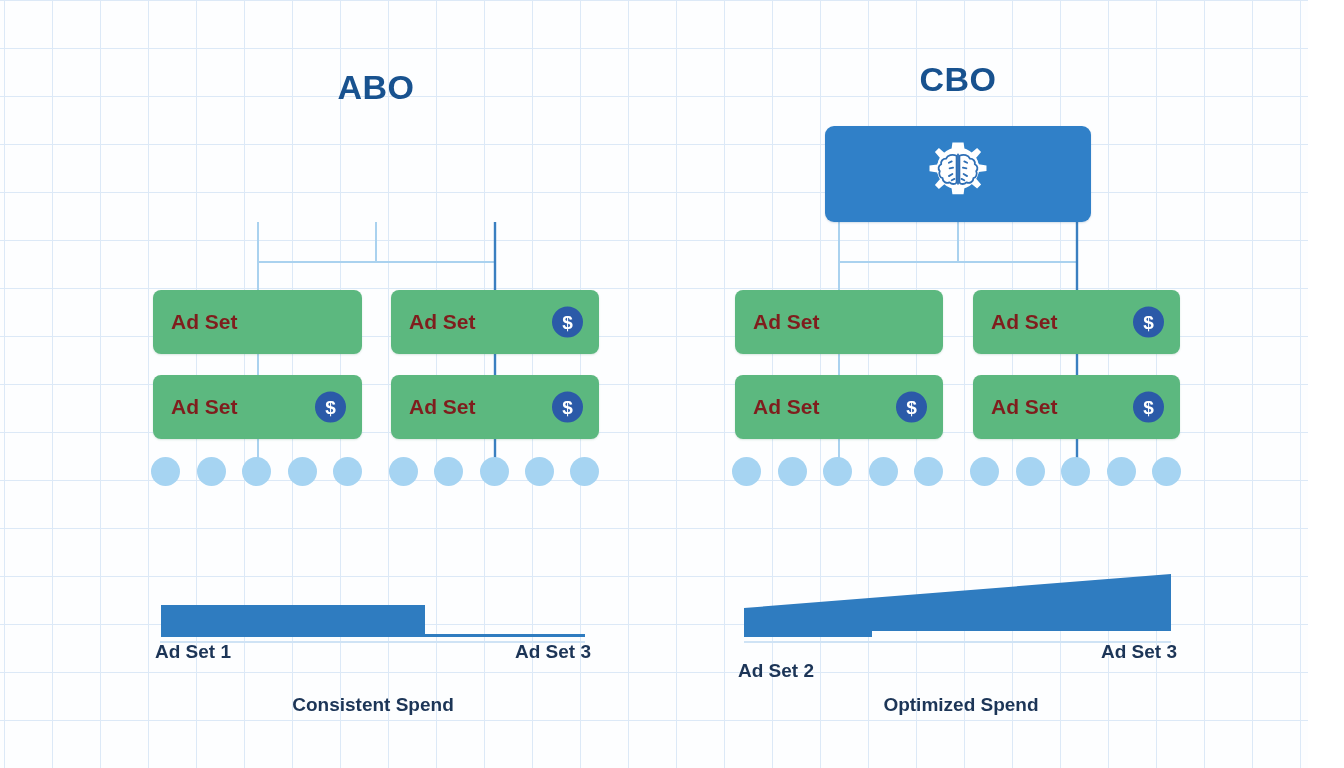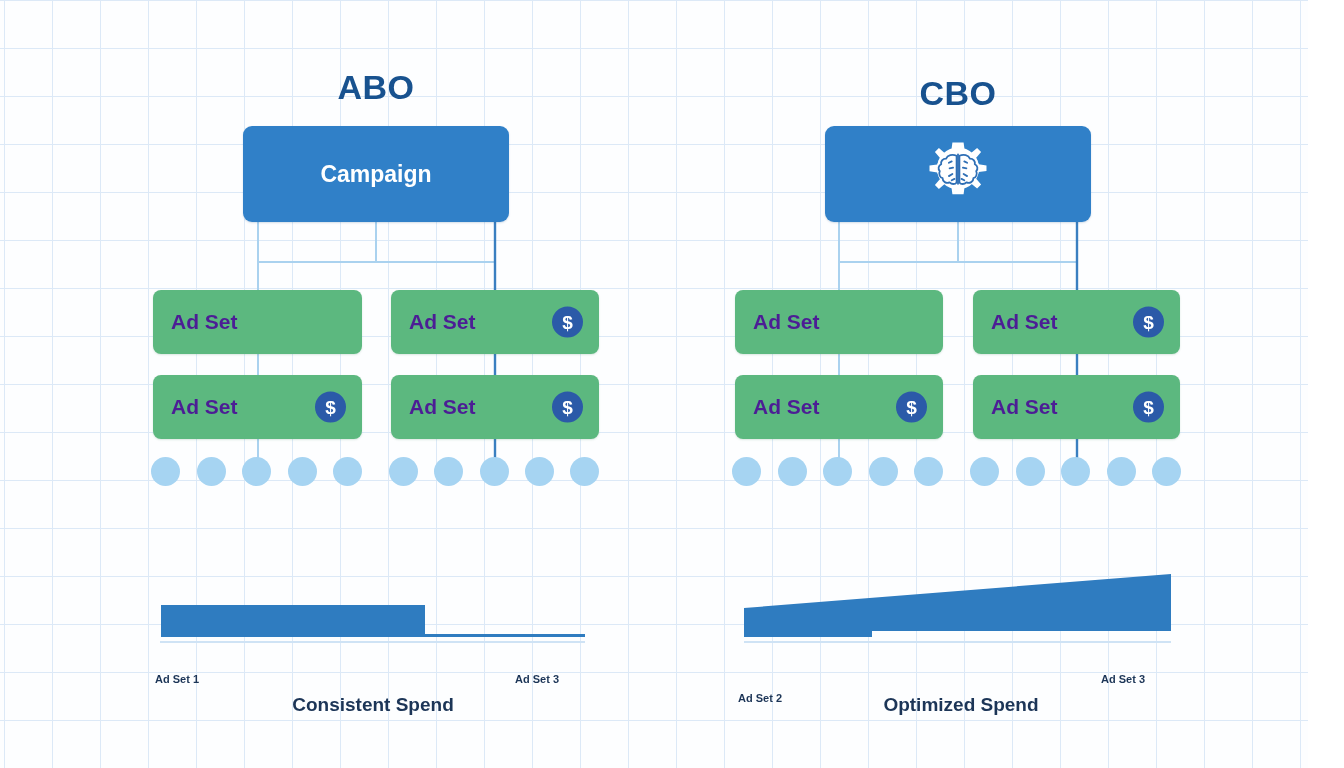--- a/index.html
+++ b/index.html
@@ -25,21 +25,21 @@
   .panel-title {
     position: absolute;
     font-size: 34px;
     font-weight: bold;
     color: #18528f;
     letter-spacing: 0.5px;
     text-align: center;
     width: 300px;
   }
   #title-abo { left: 226px; top: 68px; }
-  #title-cbo { left: 808px; top: 74px; }
+  #title-cbo { left: 808px; top: 60px; }
 
   
   .campaign-box {
     position: absolute;
     height: 96px;
     border-radius: 9px;
     background: #3080c8;
     display: flex;
     align-items: center;
     justify-content: center;
@@ -66,21 +66,21 @@
   .adset-box {
     position: absolute;
     height: 64px;
     border-radius: 8px;
     background: #5cb87f;
     display: flex;
     align-items: center;
     box-shadow: 0 1px 2px rgba(60,130,90,0.18);
   }
   .adset-label {
-    color: #4c1d95;
+    color: #7f1d1d;
     font-size: 21px;
     font-weight: bold;
     margin-left: 18px;
   }
   .dollar-badge {
     position: absolute;
     right: 16px;
     top: 50%;
     transform: translateY(-50%);
     width: 31px;
@@ -109,24 +109,24 @@
   .chart-axis {
     position: absolute;
     height: 2px;
     background: #cfe3f5;
   }
   #axis-abo { left: 160px; top: 641px; width: 425px; }
   #axis-cbo { left: 744px; top: 641px; width: 427px; }
 
   .chart-label {
     position: absolute;
-    font-size: 11px;
+    font-size: 19px;
     font-weight: bold;
     color: #1c3557;
-    top: 673px;
+    top: 641px;
   }
   #lbl-abo-left  { left: 155px; }
   #lbl-abo-right { left: 515px; }
   #lbl-cbo-left  { left: 738px; margin-top: 19px; }
   #lbl-cbo-right { left: 1101px; }
 
   .chart-caption {
     position: absolute;
     font-size: 19px;
     font-weight: bold;
@@ -177,23 +177,20 @@
       <path d="M161 605 L425 605 L425 634 L585 634 L585 637 L161 637 Z" fill="#2f7cc0"></path>
     </g>
 
     <g>
       <path d="M744 608 L1171 574 L1171 631 L872 631 L872 637 L744 637 Z" fill="#2f7cc0"></path>
     </g>
   </svg>
 
   <div class="panel-title" id="title-abo">ABO</div>
 
-  <div class="campaign-box" id="campaign-abo">
-    <span class="campaign-label">Campaign</span>
-  </div>
 
   <div class="adset-box" style="left:153px; top:290px; width:209px;">
     <span class="adset-label">Ad Set</span>
   </div>
 
   <div class="adset-box" style="left:391px; top:290px; width:208px;">
     <span class="adset-label">Ad Set</span>
     <span class="dollar-badge">$</span>
   </div>
 

